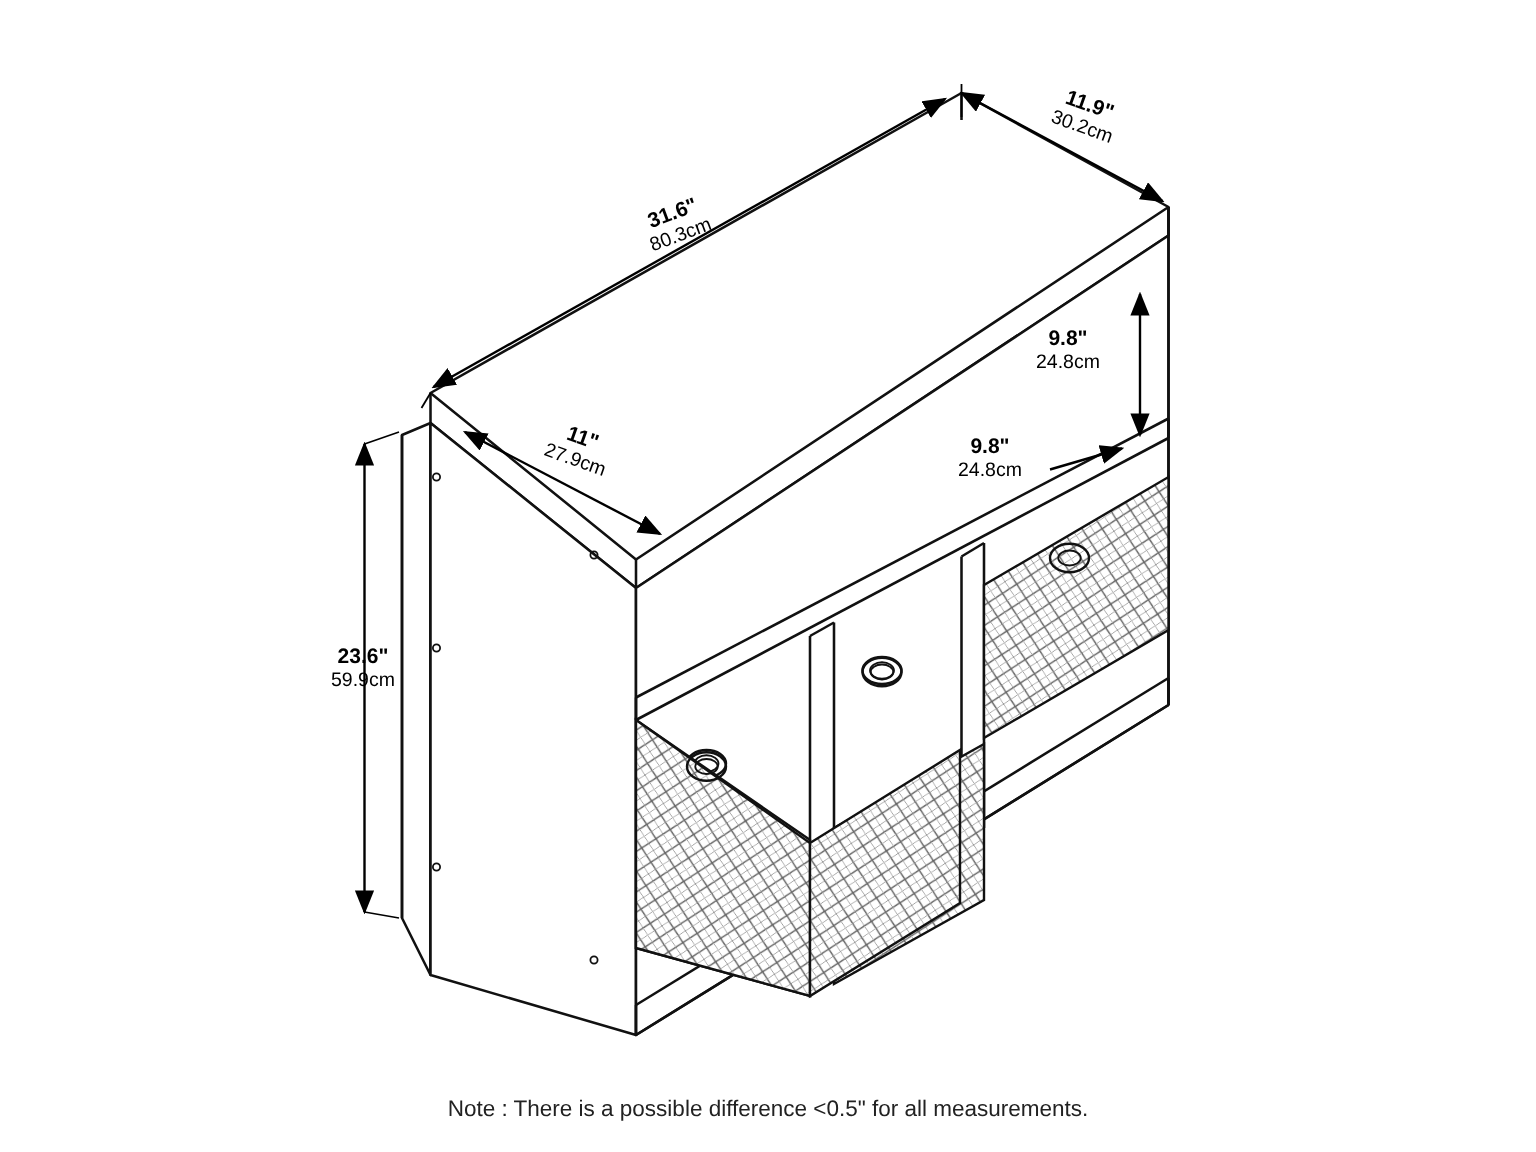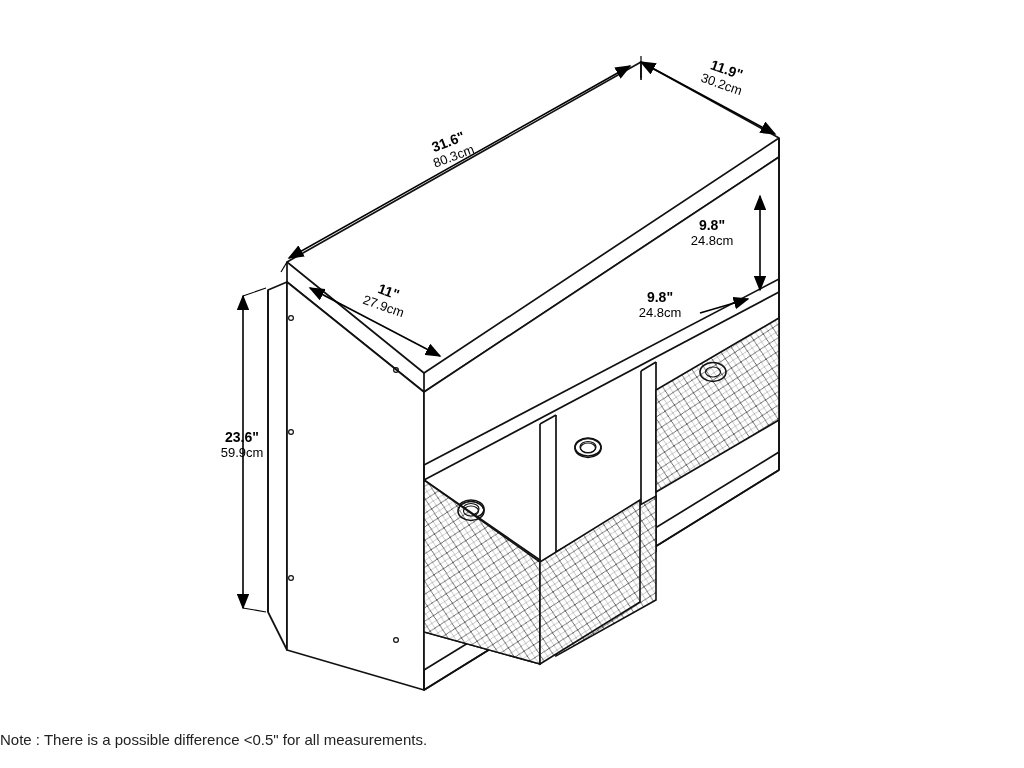--- a/index.html
+++ b/index.html
@@ -42,21 +42,21 @@
   .dim-cm {
     font-size: 13px;
     font-weight: normal;
     color: #000000;
   }
   .note {
     position: absolute;
     left: 0;
     top: 731px;
     width: 1024px;
-    text-align: left;
+    text-align: center;
     font-size: 15px;
     color: #222222;
   }
   .rot-31 { transform: rotate(-20.5deg); transform-origin: 50% 50%; }
   .rot-11 { transform: rotate(19.5deg); transform-origin: 50% 50%; }
 </style>
 </head>
 <body>
 
 <div id="stage">

